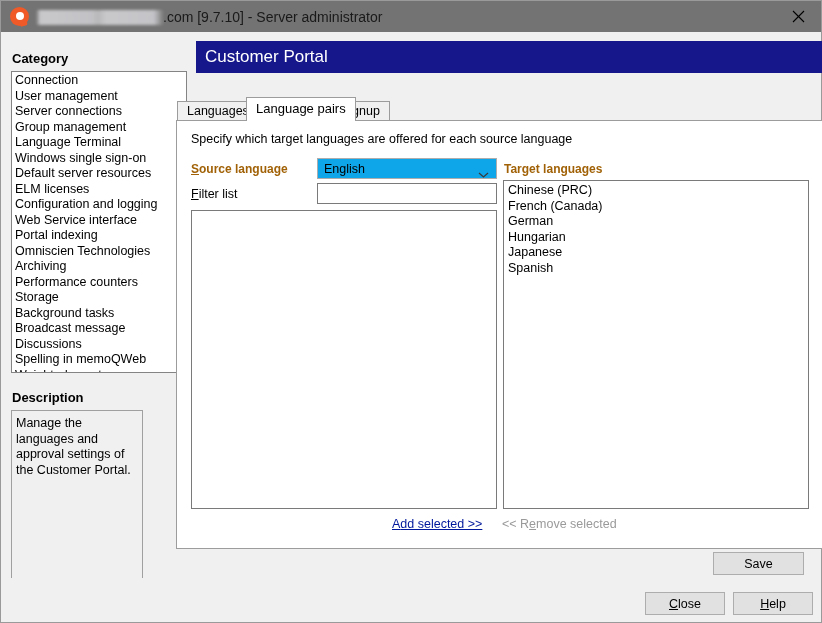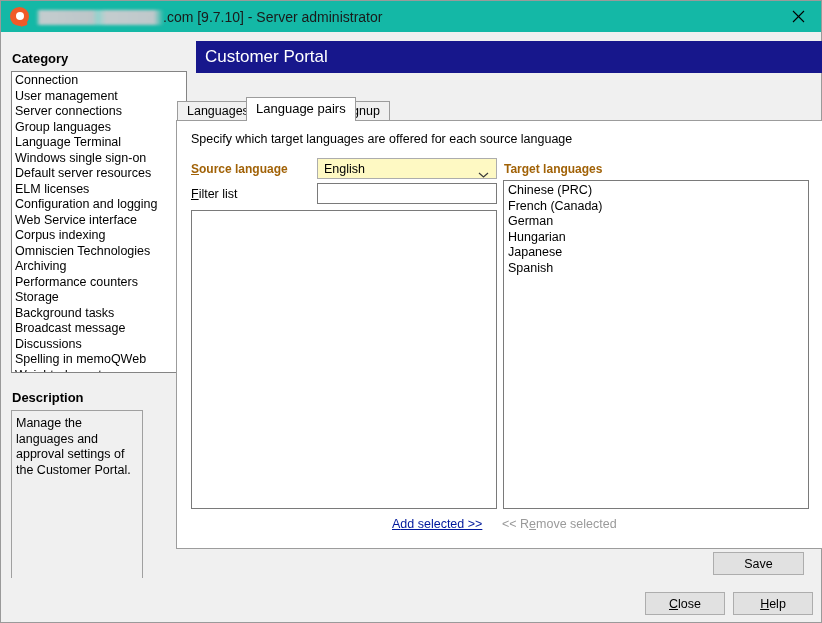--- a/index.html
+++ b/index.html
@@ -14,21 +14,21 @@
     position: relative;
     width: 822px; height: 623px;
     background: #f0f0f0;
     border: 1px solid #9a9a9a;
   }
 
   
   #titlebar {
     position: absolute; left: 0; top: 0;
     width: 820px; height: 31px;
-    background: #14b8a6;
+    background: #737373;
     display: flex; align-items: center;
   }
   #app-logo {
     position: relative;
     width: 20px; height: 20px;
     margin-left: 9px; margin-right: 6px;
     flex: 0 0 auto;
   }
   #app-logo .ring {
     position: absolute; left: 0; top: 0;
@@ -183,21 +183,21 @@
   }
   .acc { text-decoration: underline; }
 
   #source-language-label { left: 14px; top: 41px; }
   #target-languages-label { left: 327px; top: 41px; }
   #filter-list-label { left: 14px; top: 66px; }
 
   #source-language-select {
     position: absolute; left: 140px; top: 37px;
     width: 180px; height: 21px;
-    background: #fef9c3;
+    background: #0ea5e9;
     border: 1px solid #adadad;
     display: flex; align-items: center;
     cursor: default;
   }
   #source-language-value {
     font-size: 12.5px; color: #000; padding-left: 6px;
   }
   #source-language-chevron {
     position: absolute; right: 7px; top: 6px;
   }
@@ -287,28 +287,28 @@
       </svg>
     </div>
   </div>
 
   <div id="left-col">
     <div class="grp-title" id="category-title">Category</div>
     <div id="category-list">
         <div class="cat-item">Connection</div>
         <div class="cat-item">User management</div>
         <div class="cat-item">Server connections</div>
-        <div class="cat-item">Group languages</div>
+        <div class="cat-item">Group management</div>
         <div class="cat-item">Language Terminal</div>
         <div class="cat-item">Windows single sign-on</div>
         <div class="cat-item">Default server resources</div>
         <div class="cat-item">ELM licenses</div>
         <div class="cat-item">Configuration and logging</div>
         <div class="cat-item">Web Service interface</div>
-        <div class="cat-item">Corpus indexing</div>
+        <div class="cat-item">Portal indexing</div>
         <div class="cat-item">Omniscien Technologies</div>
         <div class="cat-item">Archiving</div>
         <div class="cat-item">Performance counters</div>
         <div class="cat-item">Storage</div>
         <div class="cat-item">Background tasks</div>
         <div class="cat-item">Broadcast message</div>
         <div class="cat-item">Discussions</div>
         <div class="cat-item">Spelling in memoQWeb</div>
         <div class="cat-item">Weighted counts</div>
       </div>

